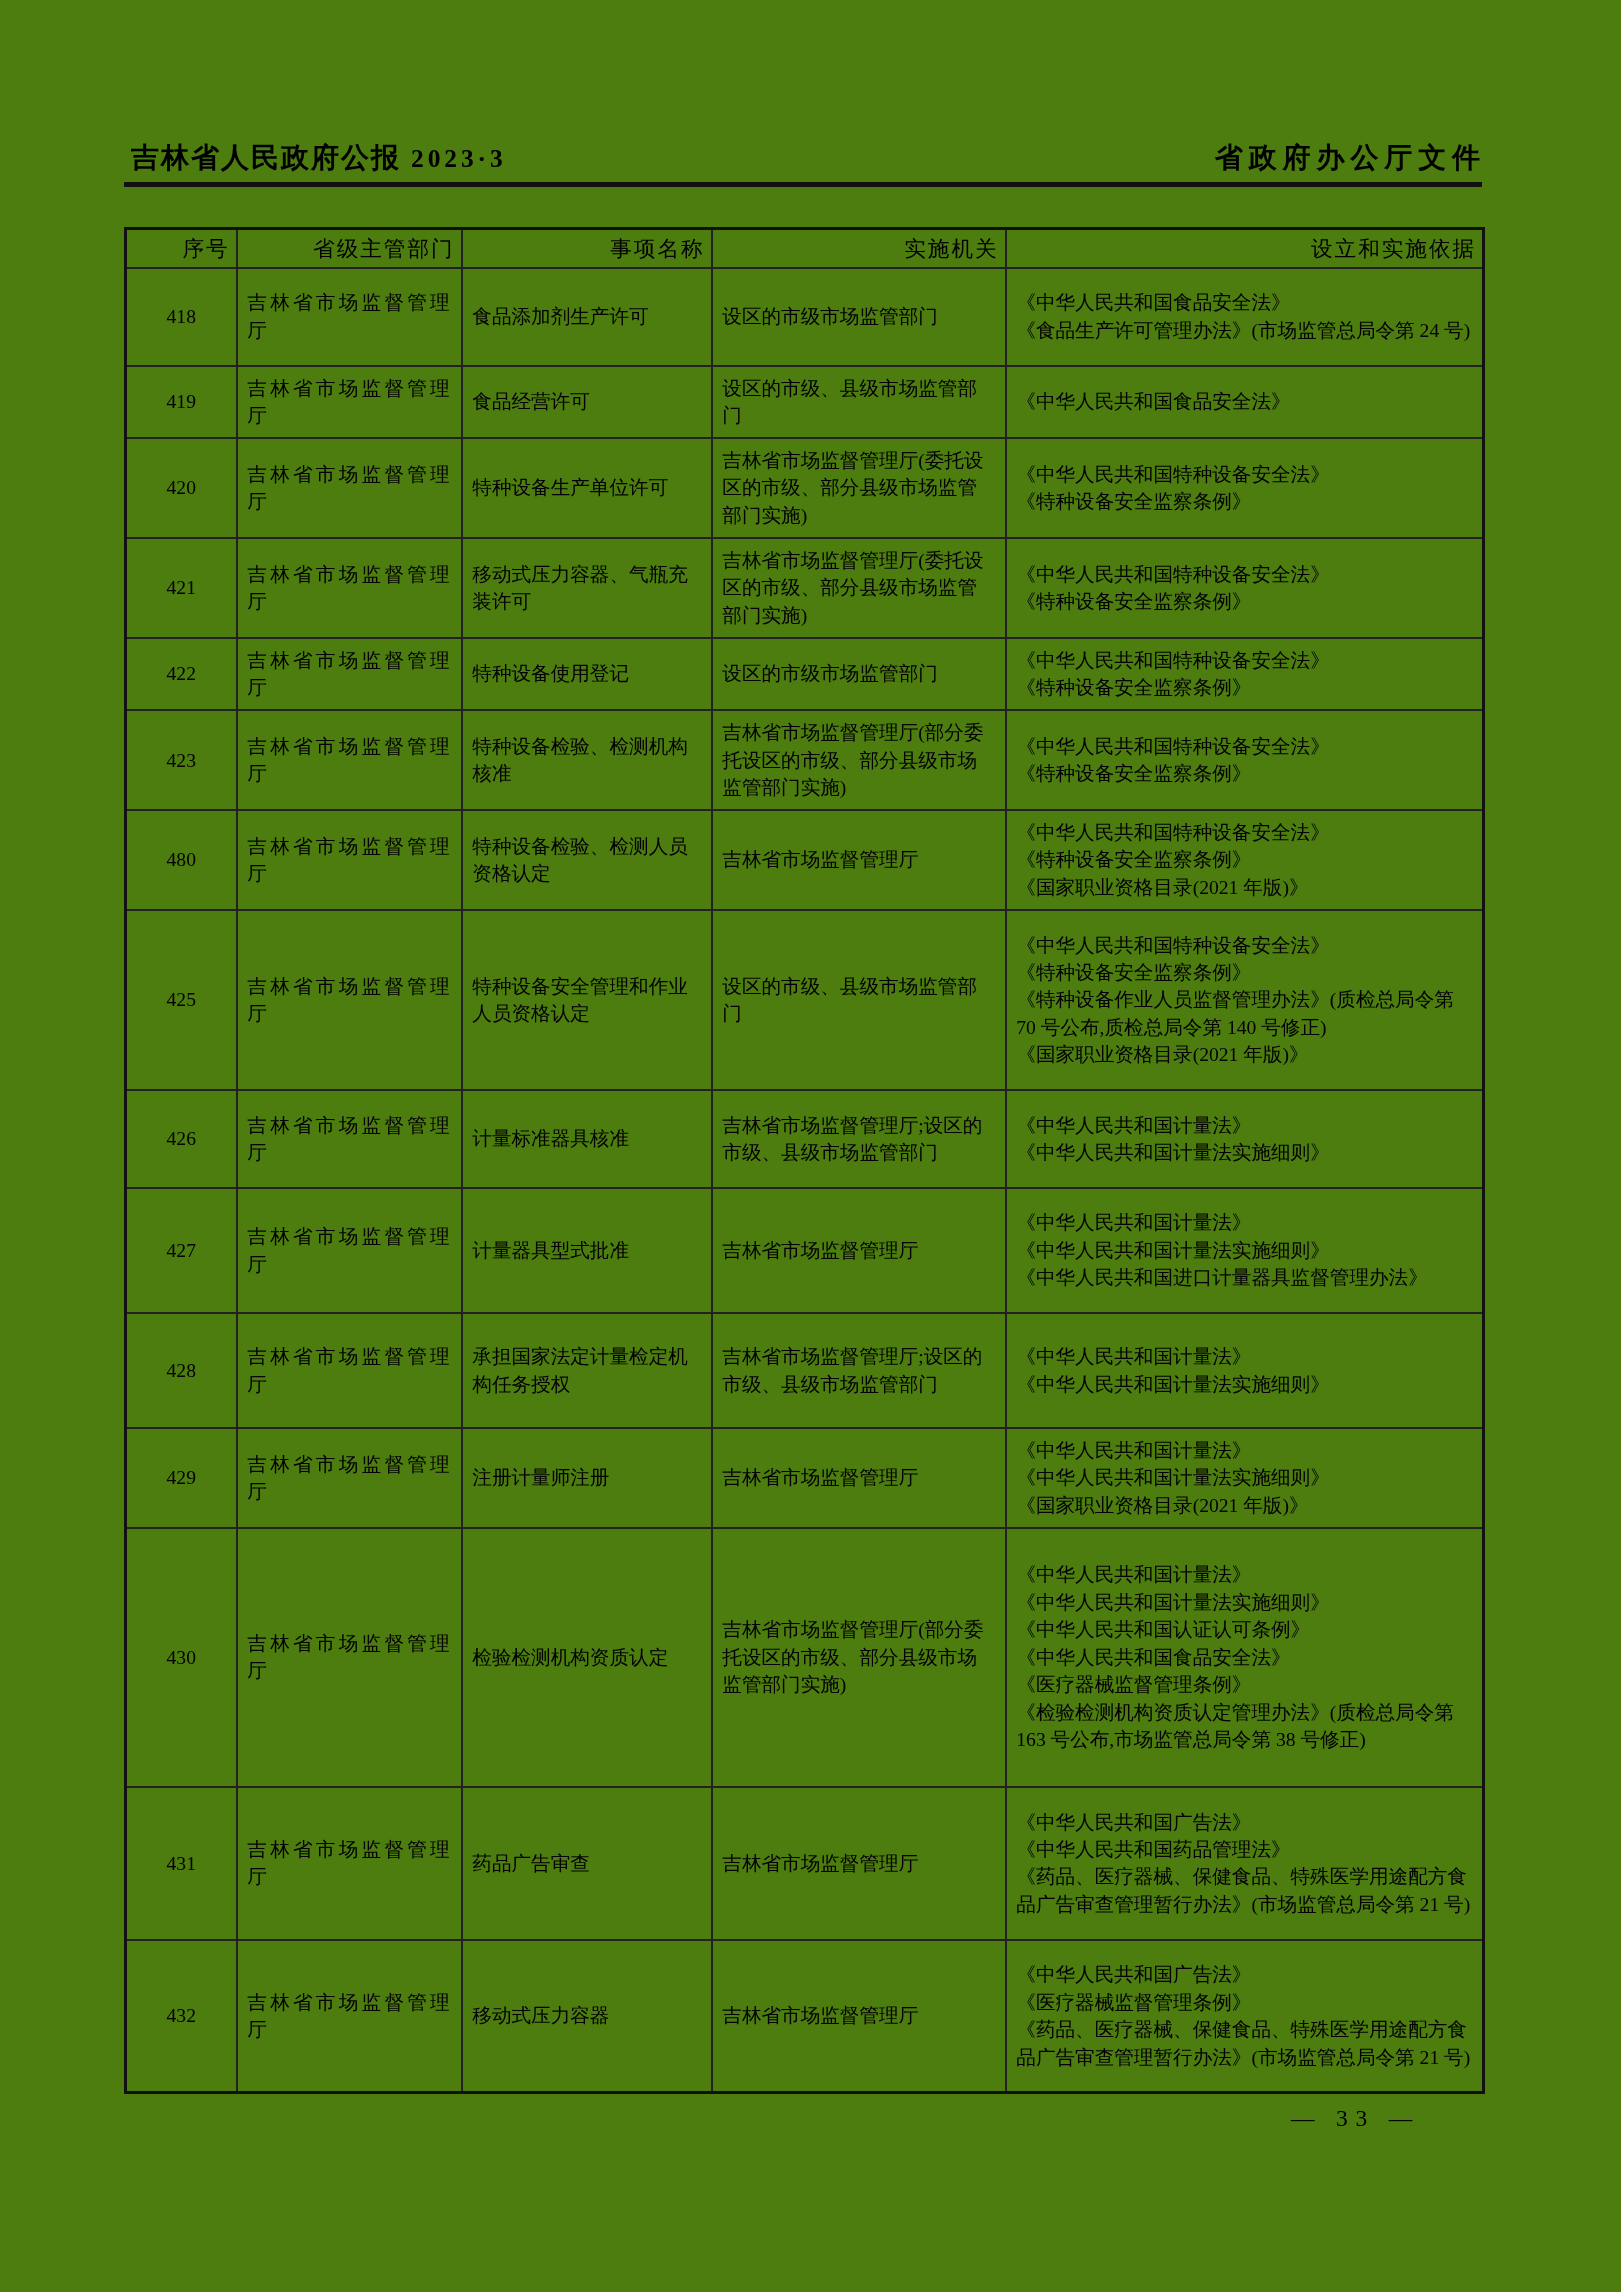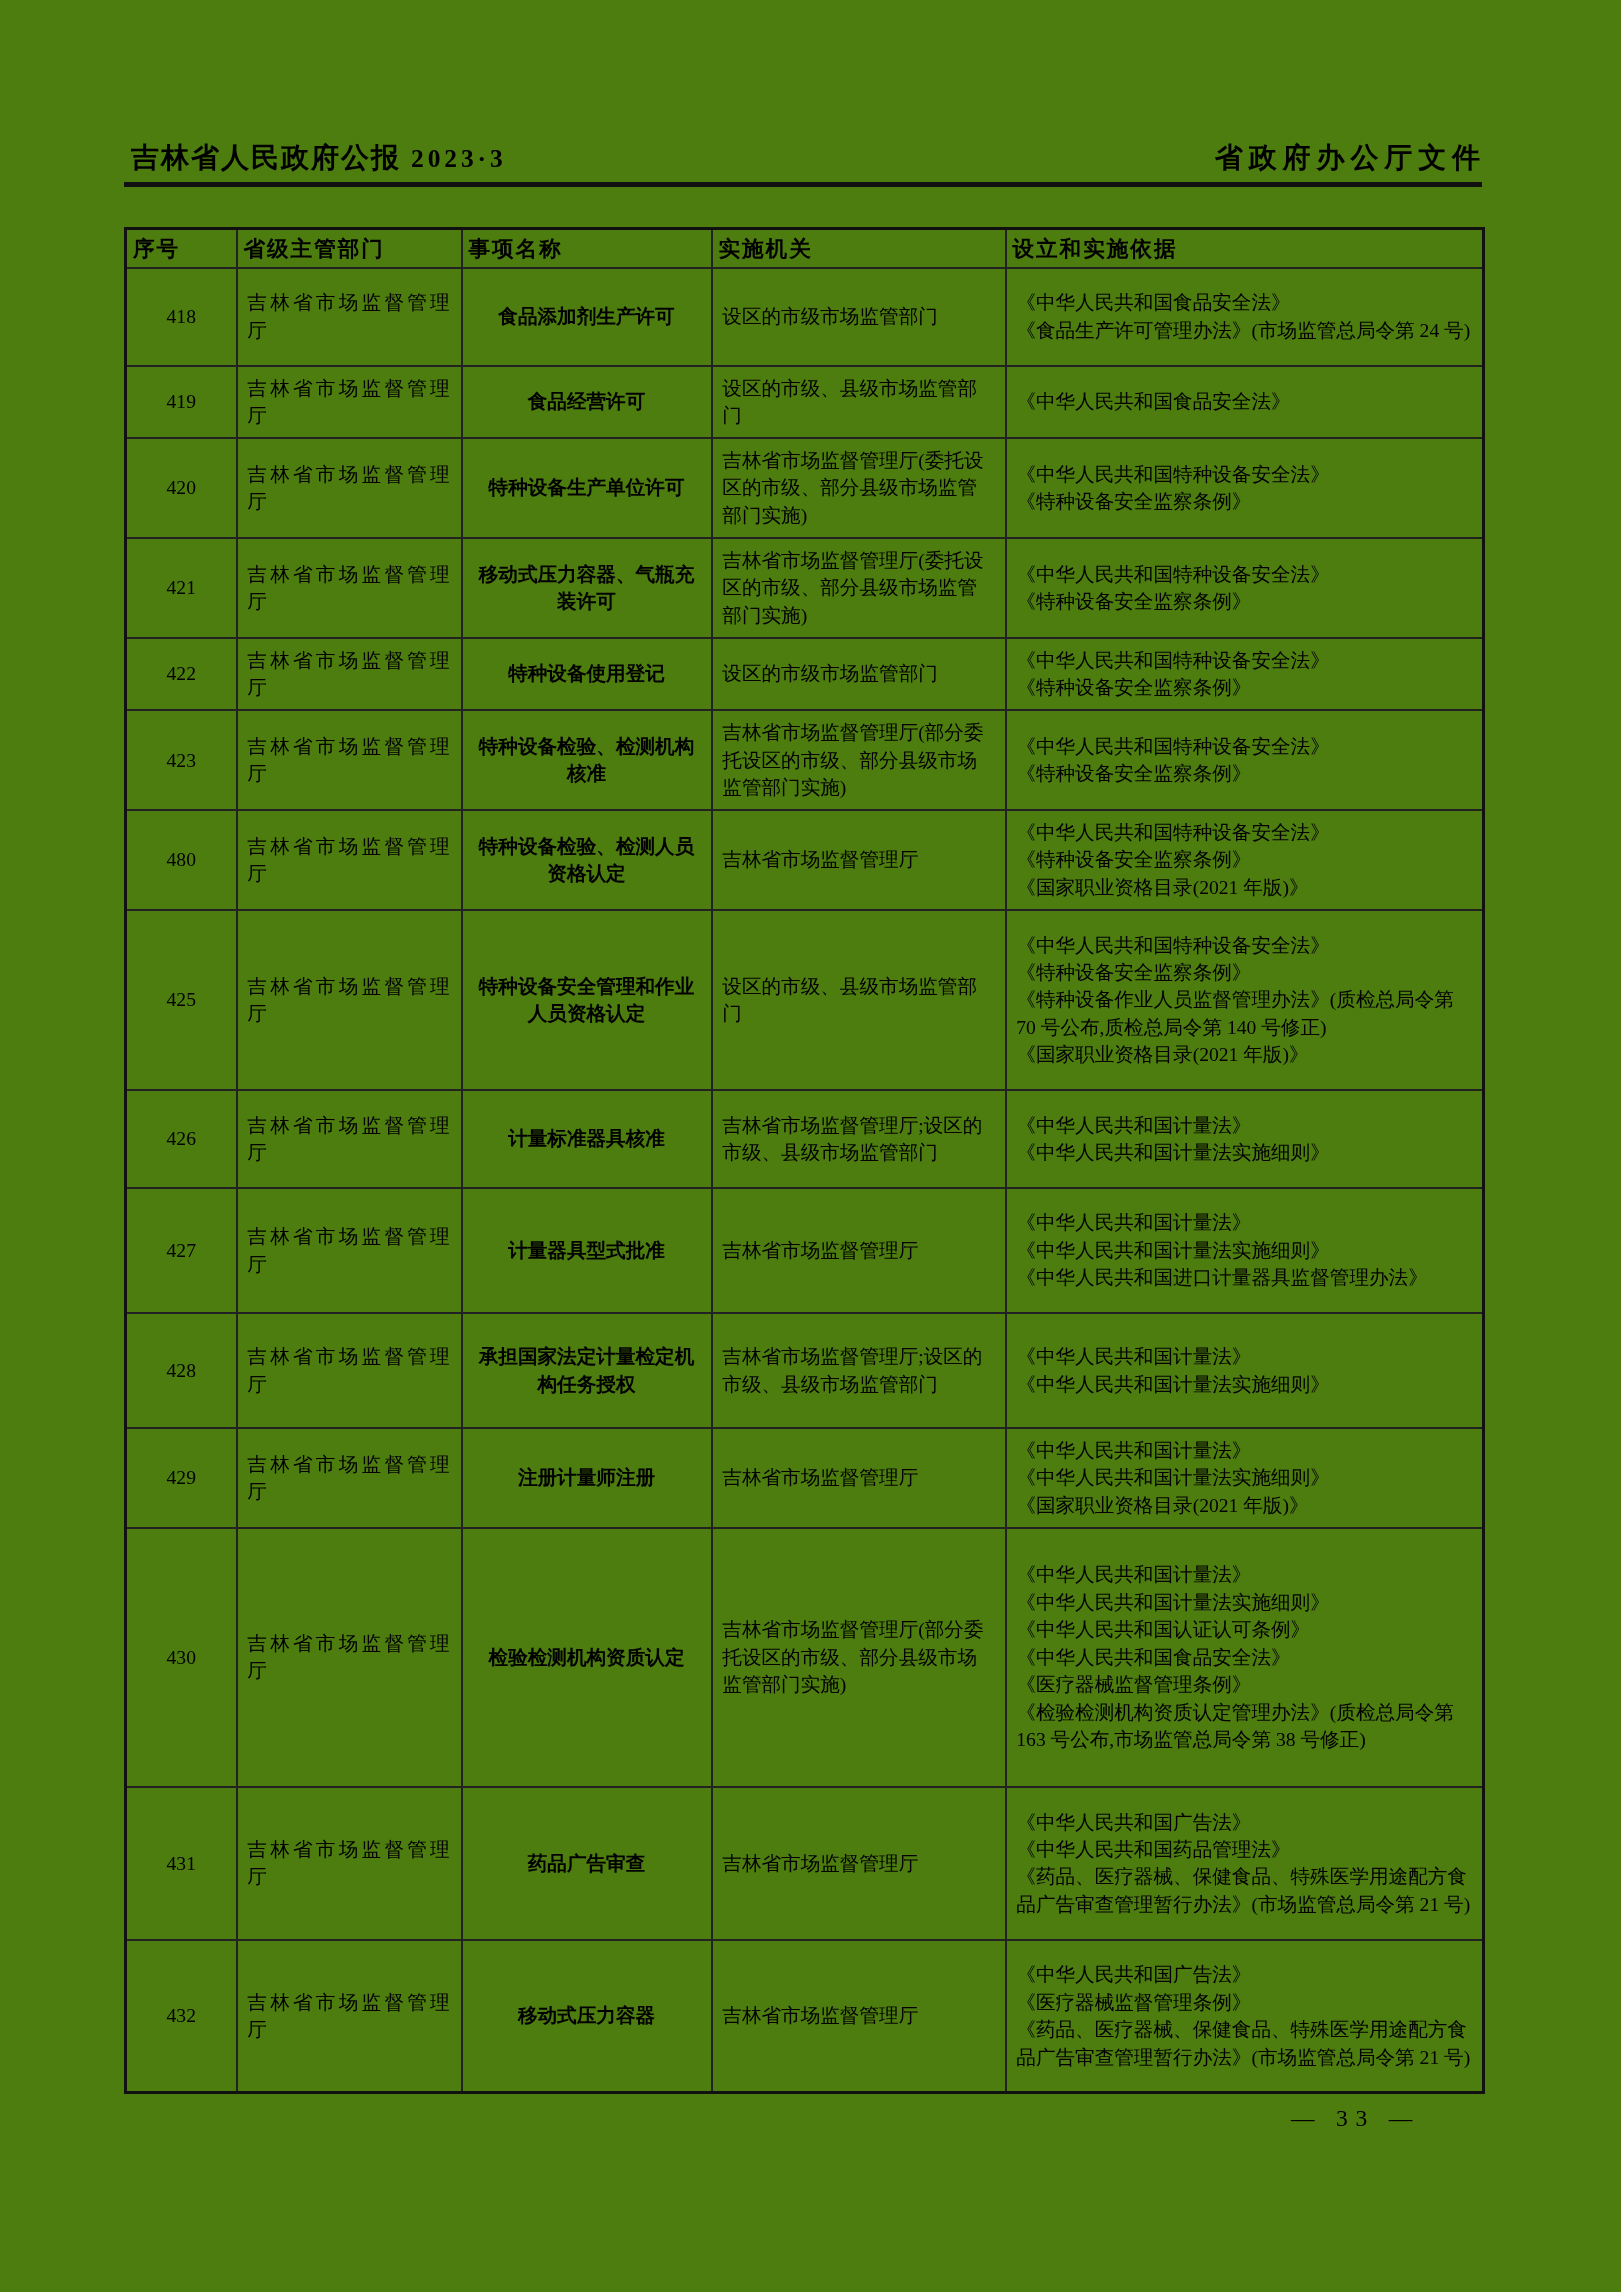--- a/index.html
+++ b/index.html
@@ -19,26 +19,26 @@
   .doc-category { font-family:"Liberation Sans","DejaVu Sans",sans-serif;
                   font-weight:bold; font-size:28px; letter-spacing:5.9px; }
   .top-rule { position:absolute; top:182px; left:124px; width:1358px; height:4.9px; background:#111; }
 
   
   .table-wrap { position:absolute; top:227px; left:124px; width:1358px; }
   table.gov { border-collapse:collapse; width:100%; table-layout:fixed;
               border:3.9px solid #111; }
   table.gov th, table.gov td { border:2px solid #222; vertical-align:middle; }
   table.gov th { font-family:"Liberation Sans","DejaVu Sans",sans-serif;
-                 font-weight:bold; font-size:21.6px; text-align:left;
+                 font-weight:normal; font-size:21.6px; text-align:right;
                  height:33px; padding:3.9px 5.9px; letter-spacing:2px; }
   table.gov td { font-size:19.6px; line-height:1.4; padding:7.8px 9.8px; }
   td.seq   { text-align:center; font-size:19.6px; }
   td.dept  { text-align:justify; text-justify:inter-ideograph; letter-spacing:1px; }
-  td.item  { text-align:center;font-weight:bold; }
+  td.item  { text-align:left; }
   td.agency{ text-align:left; }
   td.basis { text-align:left; white-space:pre-line; }
 
   
   .page-footer { position:absolute; top:2105px; right:201px;
                  font-size:23.5px; letter-spacing:7.8px; }
 </style>
 </head>
 <body>
 

